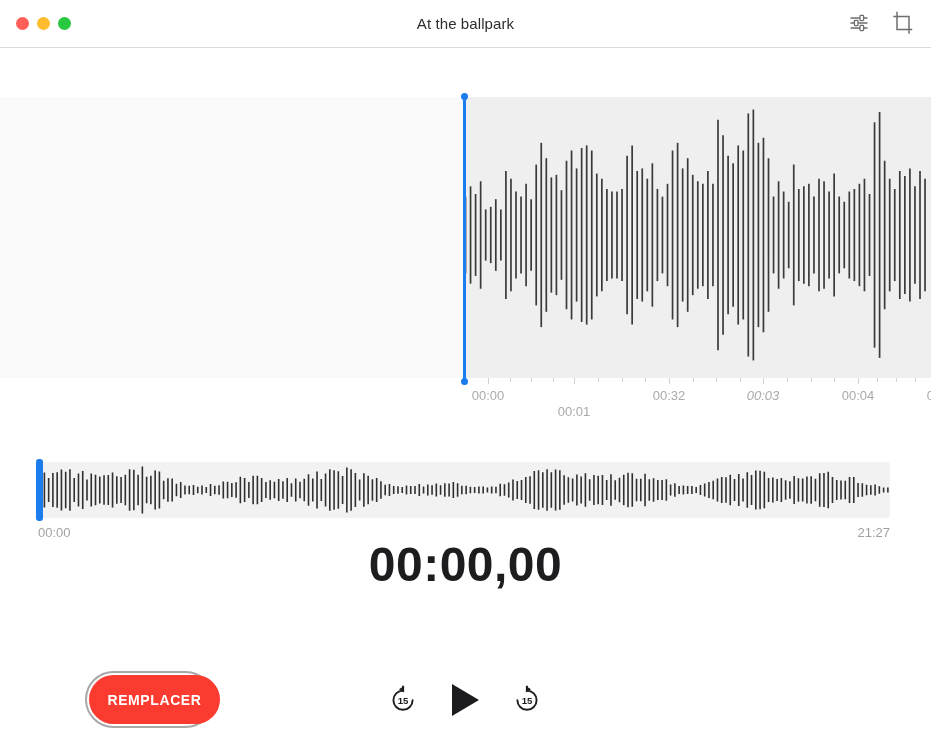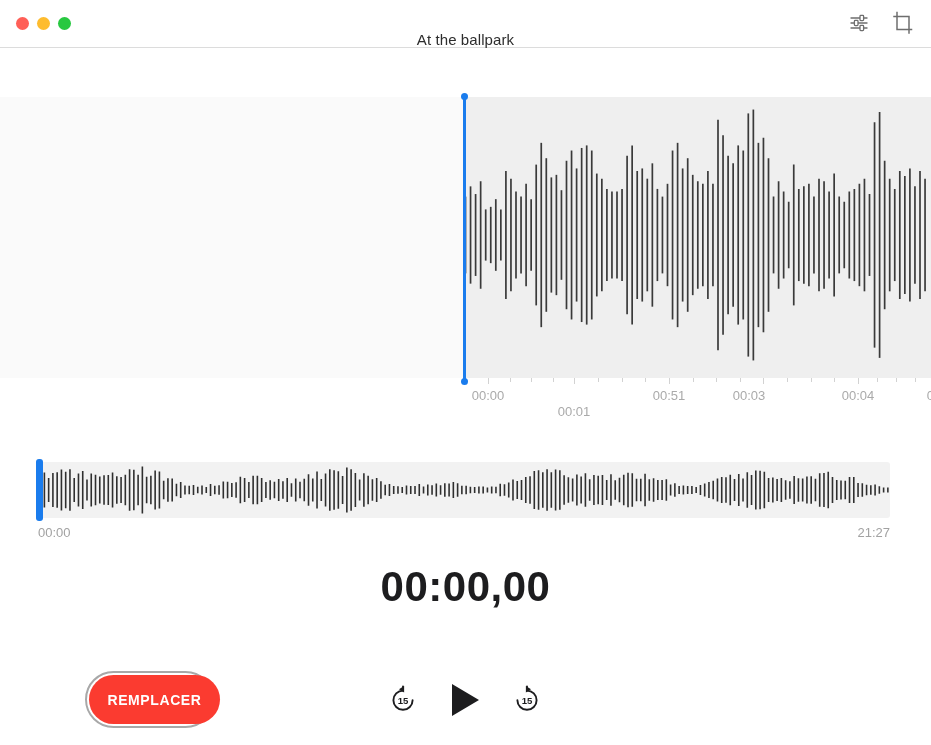--- a/index.html
+++ b/index.html
@@ -46,21 +46,21 @@
     width: 13px; height: 13px;
     border-radius: 50%;
     display: block;
   }
   .light.red    { background: #ff5f57; }
   .light.yellow { background: #febc2e; }
   .light.green  { background: #28c840; }
 
   .win-title {
     position: absolute;
-    left: 0; top: 16px;
+    left: 0; top: 0;
     width: 931px;
     height: 48px;
     line-height: 48px;
     text-align: center;
     font-size: 15px;
     color: #2d2d2d;
     letter-spacing: 0.1px;
   }
 
   .titlebar-actions {
@@ -183,24 +183,24 @@
     width: 852px;
     display: flex;
     justify-content: space-between;
     font-size: 13px;
     color: #a2a2a2;
   }
 
   
   .timecode {
     position: absolute;
-    left: 0; top: 563px;
+    left: 0; top: 537px;
     width: 931px;
     text-align: center;
-    font-size: 42px;
+    font-size: 48px;
     font-weight: bold;
     color: #1d1d1f;
     letter-spacing: 0.5px;
   }
 
   
   .controls {
     position: absolute;
     left: 0; top: 672px;
     width: 931px;
@@ -423,23 +423,23 @@
       <span class="tick minor" style="left: 346.5px;"></span>
       <span class="tick minor" style="left: 370.25px;"></span>
       <span class="tick minor" style="left: 413px;"></span>
       <span class="tick minor" style="left: 432px;"></span>
       <span class="tick minor" style="left: 451px;"></span>
       <span class="tick major" style="left: 24px;"></span>
       <span class="tick-label" style="left: 24px;">00:00</span>
       <span class="tick major" style="left: 110px;"></span>
       <span class="tick-label" style="left: 110px; margin-top: 16px;">00:01</span>
       <span class="tick major" style="left: 205px;"></span>
-      <span class="tick-label" style="left: 205px;">00:51</span>
+      <span class="tick-label" style="left: 205px;">00:32</span>
       <span class="tick major" style="left: 299px;"></span>
-      <span class="tick-label" style="left: 285px;">00:03</span>
+      <span class="tick-label" style="left: 299px; font-style: italic;">00:03</span>
       <span class="tick major" style="left: 394px;"></span>
       <span class="tick-label" style="left: 394px;">00:04</span>
       <span class="tick-label" style="left: 470px;">00</span>
     </div>
 
   <div class="overview-wrap">
     <div class="overview-bg">
       <svg id="ov-wave-svg" width="852" height="56" viewBox="0 0 852 56">
           <line x1="2.13" y1="9.17" x2="2.13" y2="46.83" stroke="#2f2f2f" stroke-width="1.6"></line>
           <line x1="6.39" y1="10.45" x2="6.39" y2="45.55" stroke="#2f2f2f" stroke-width="1.6"></line>

